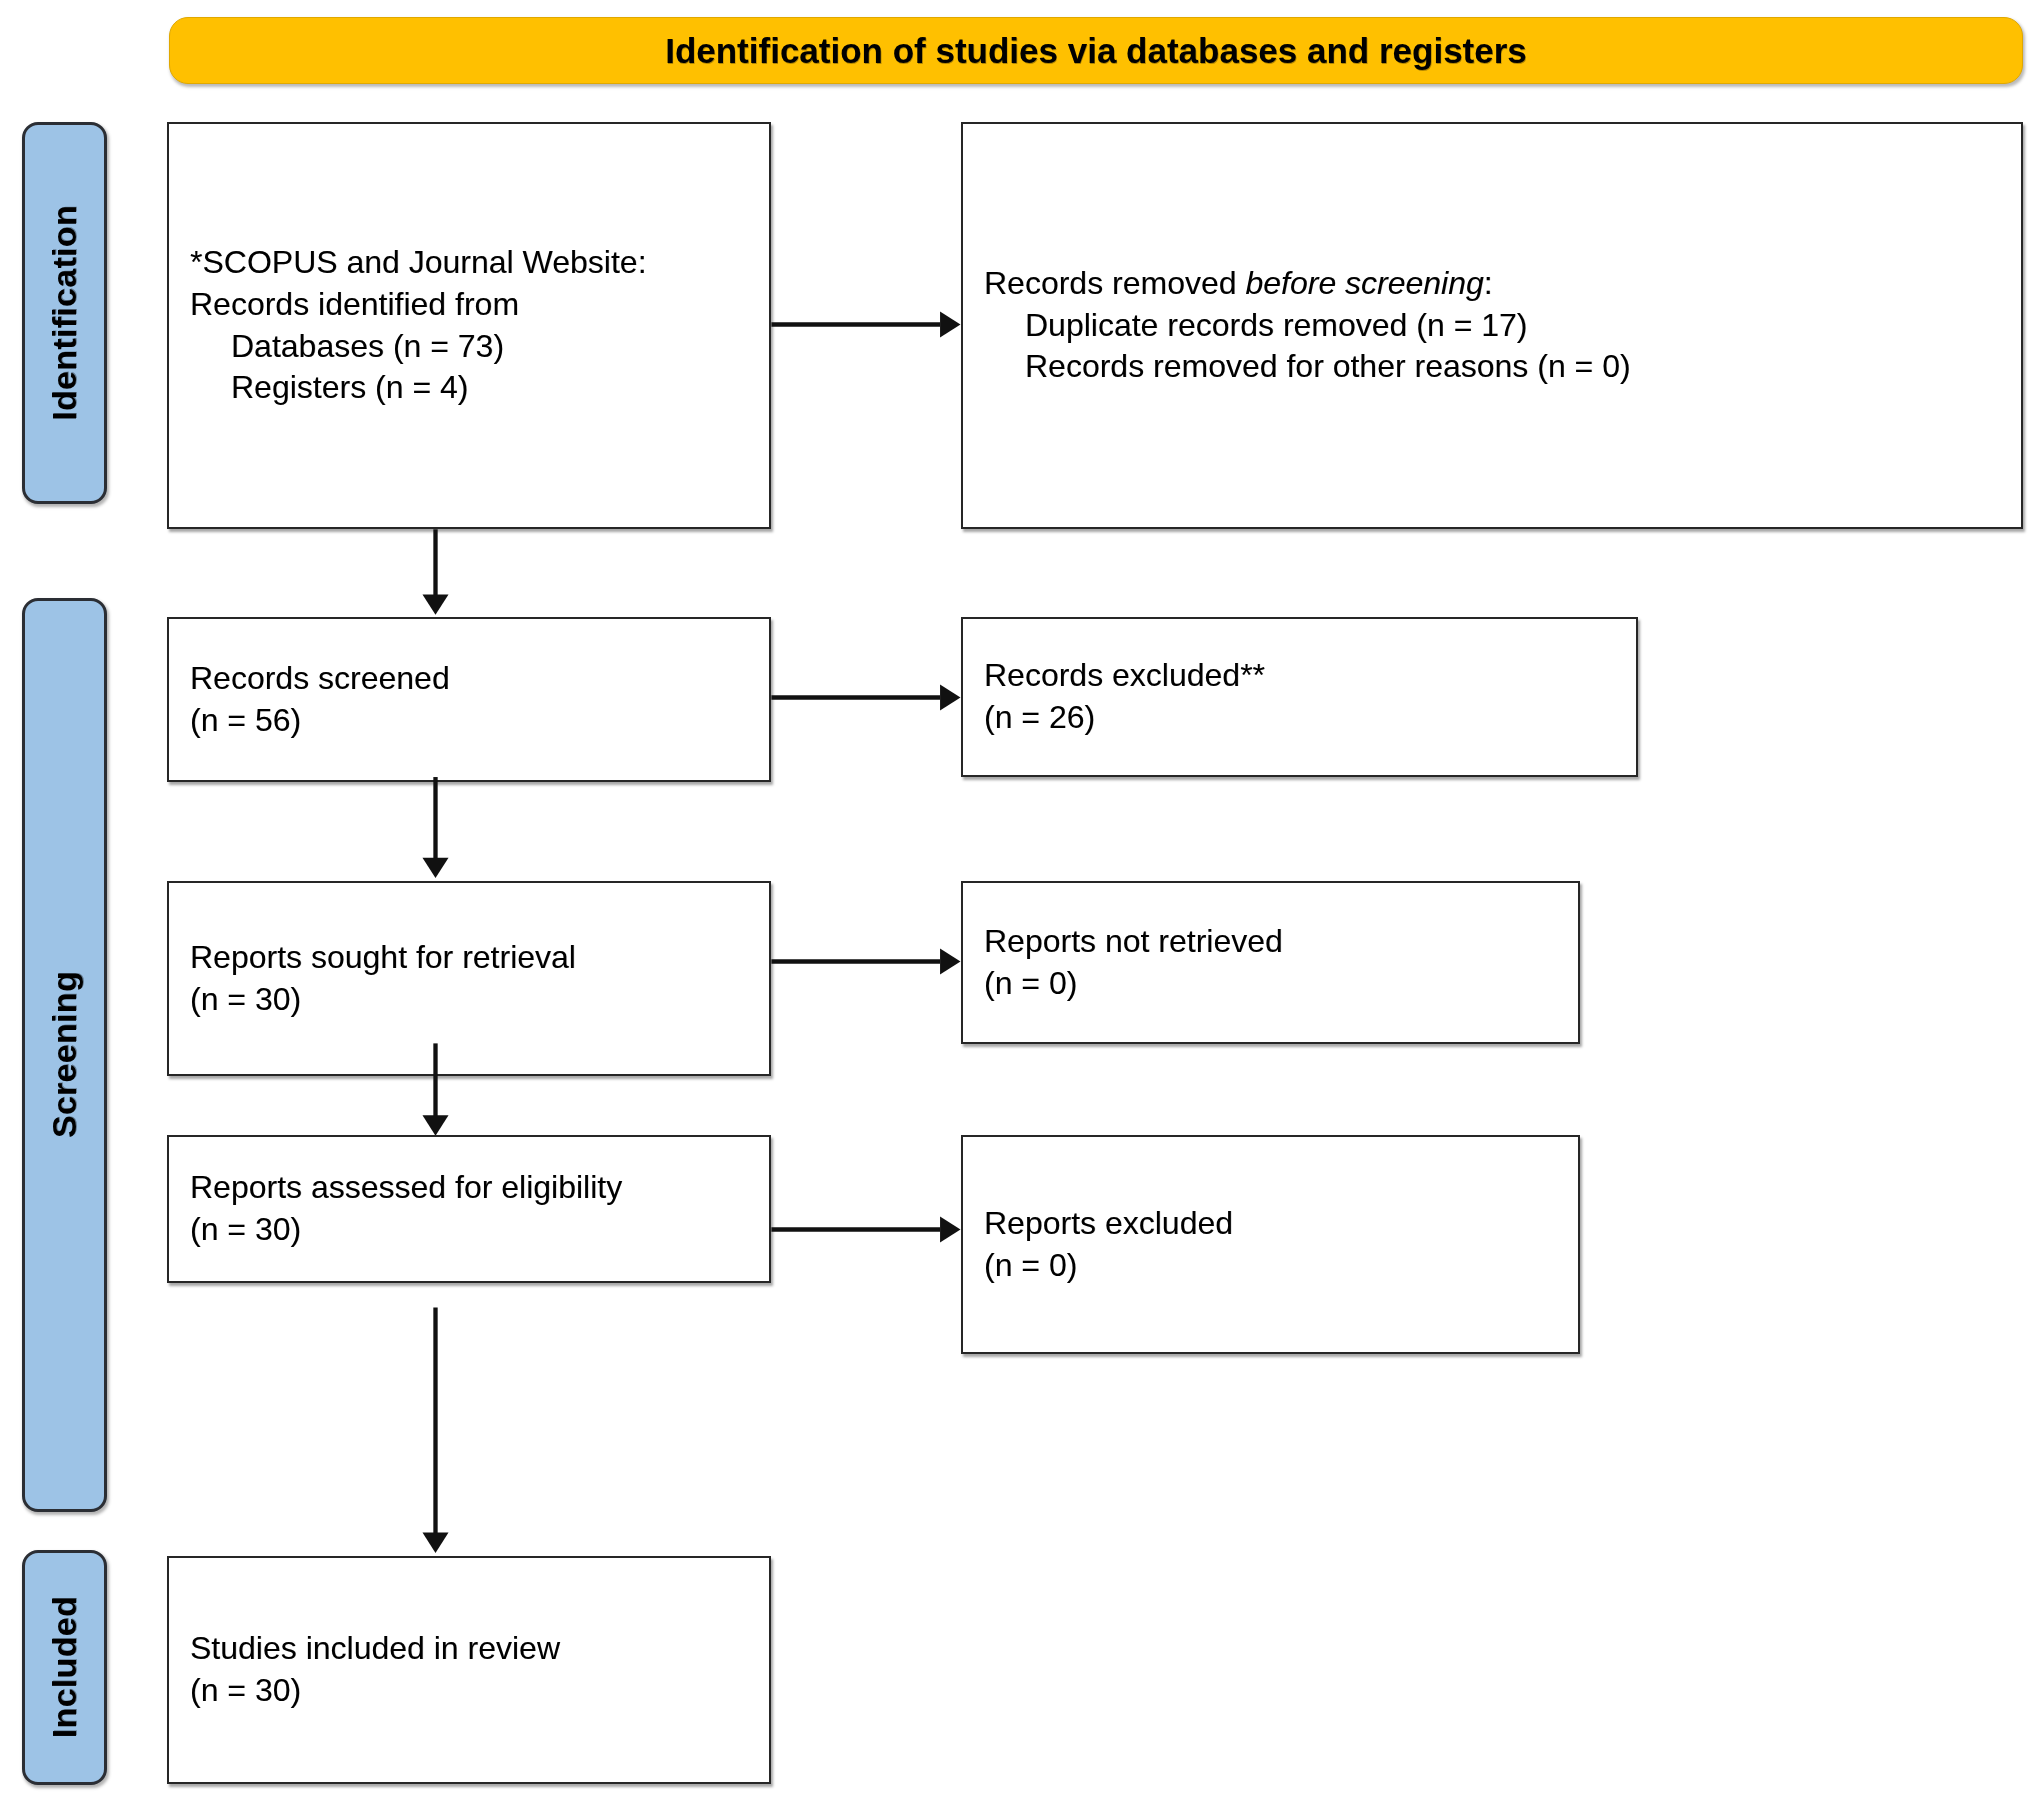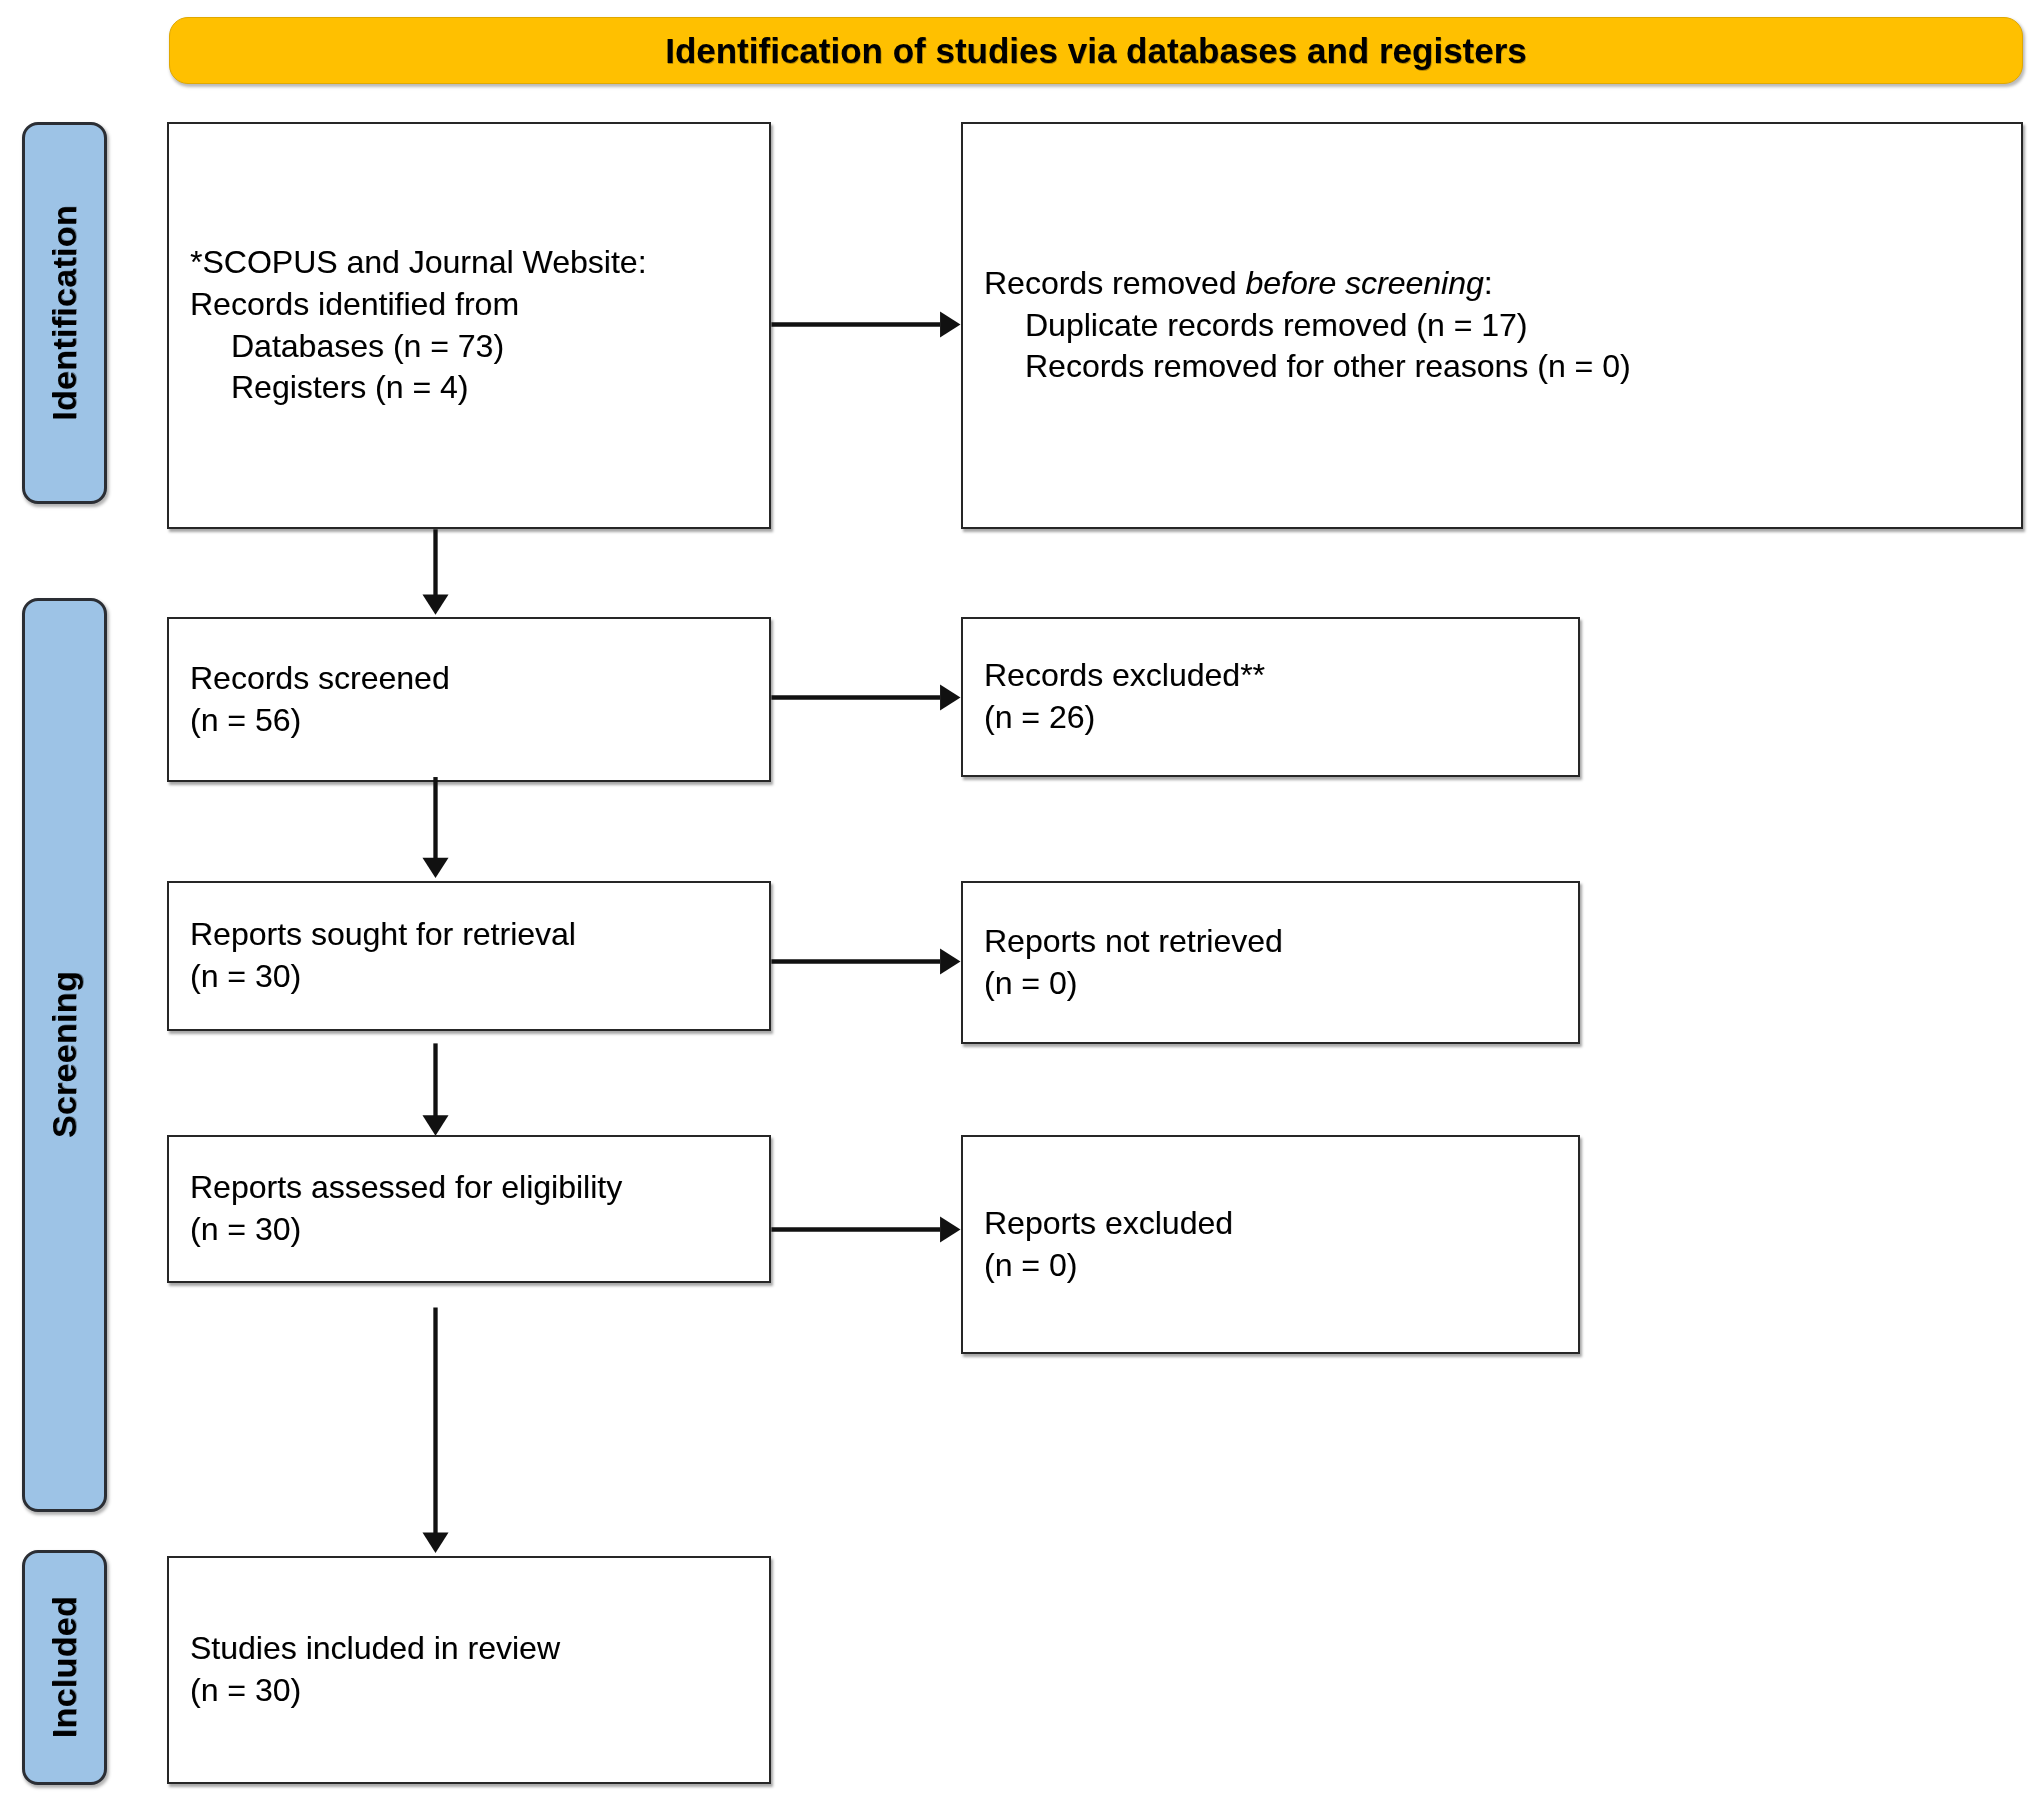--- a/index.html
+++ b/index.html
@@ -141,42 +141,42 @@
     </svg>
   </div>
 
   <div class="pbox" style="left:167px; top:617px; width:604px; height:165px;">
     <div class="pbox-body">
       <div class="pline">Records screened</div>
       <div class="pline">(n = 56)</div>
     </div>
   </div>
 
-  <div class="pbox" style="left:961px; top:617px; width:619px; height:160px;">
+  <div class="pbox" style="left:961px; top:617px; width:677px; height:160px;">
     <div class="pbox-body">
       <div class="pline">Records excluded**</div>
       <div class="pline">(n = 26)</div>
     </div>
   </div>
 
   <div class="conn" style="left:771px; top:682px; width:193px; height:31px;">
     <svg width="193" height="31" viewBox="0 0 310 50">
       <line x1="0" y1="25" x2="272" y2="25" stroke="#111111" stroke-width="7"></line>
       <polygon points="272,4 305,25 272,46" fill="#111111"></polygon>
     </svg>
   </div>
 
   <div class="conn" style="left:420px; top:777px; width:31px; height:103px;">
     <svg width="31" height="103" viewBox="0 0 50 166">
       <line x1="25" y1="0" x2="25" y2="133" stroke="#111111" stroke-width="7"></line>
       <polygon points="4,130 46,130 25,163" fill="#111111"></polygon>
     </svg>
   </div>
 
-  <div class="pbox" style="left:167px; top:881px; width:604px; height:150px;">
+  <div class="pbox" style="left:167px; top:881px; width:604px; height:195px;">
     <div class="pbox-body">
       <div class="pline">Reports sought for retrieval</div>
       <div class="pline">(n = 30)</div>
     </div>
   </div>
 
   <div class="pbox" style="left:961px; top:881px; width:619px; height:163px;">
     <div class="pbox-body">
       <div class="pline">Reports not retrieved</div>
       <div class="pline">(n = 0)</div>

